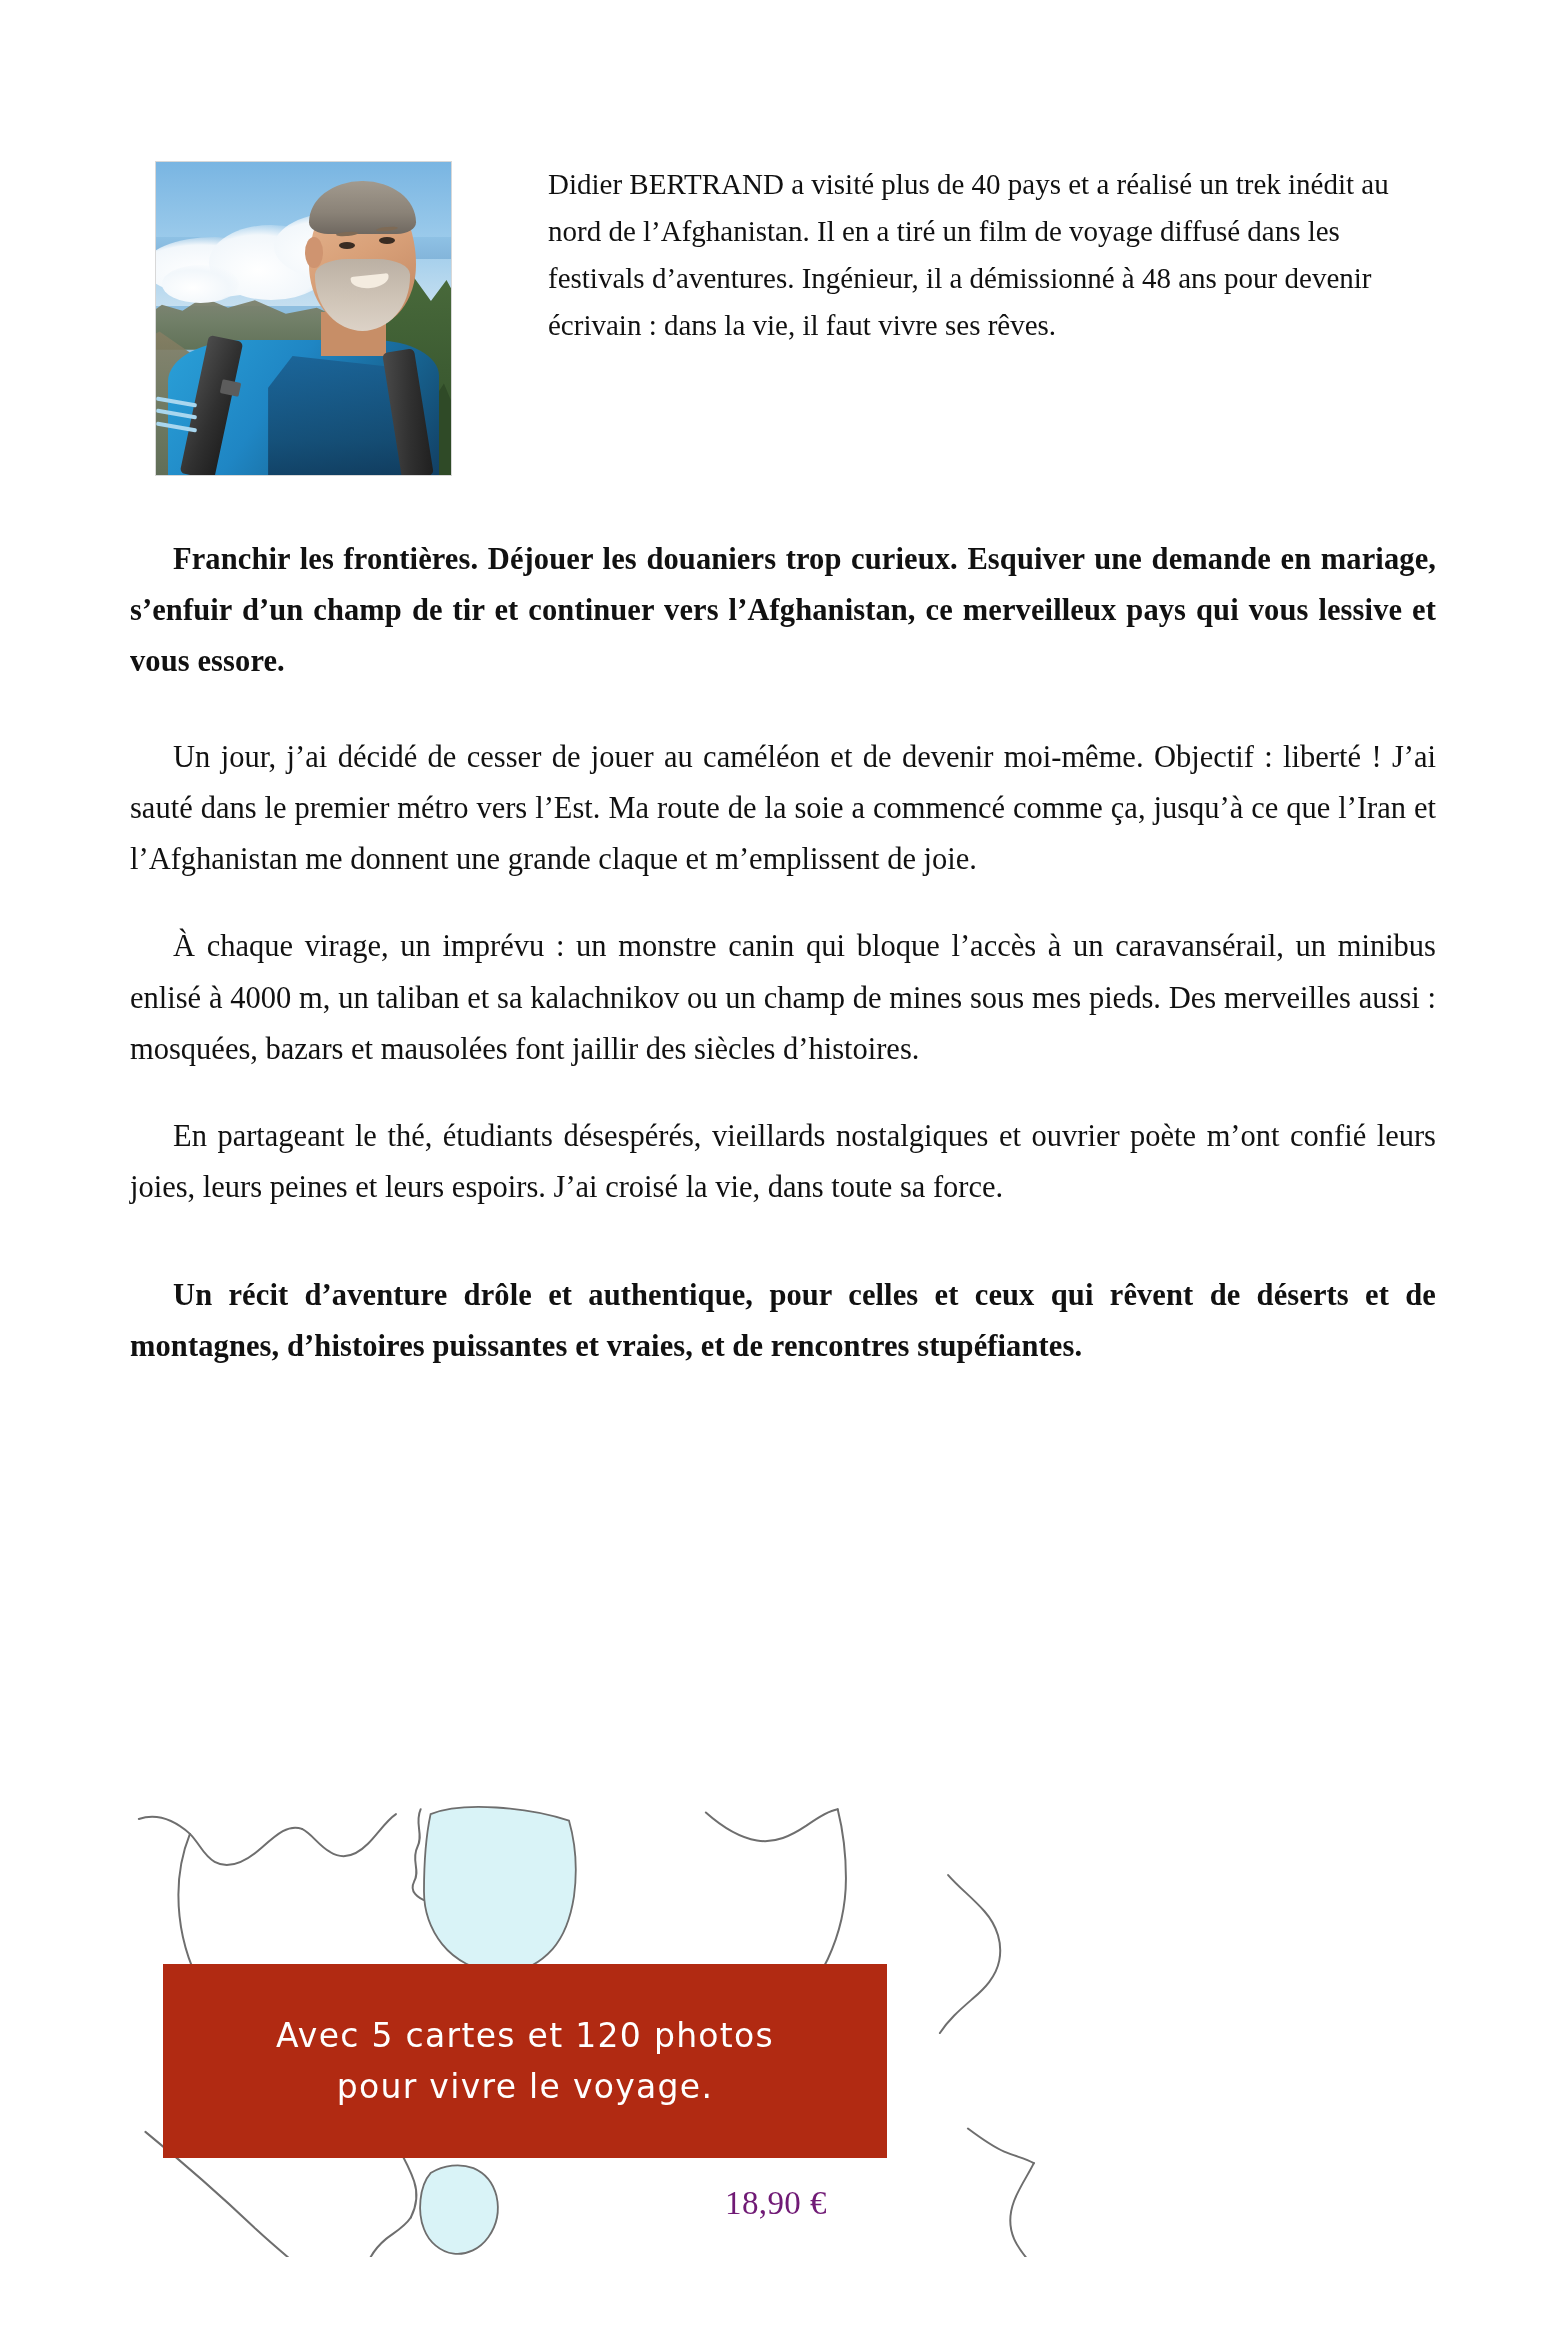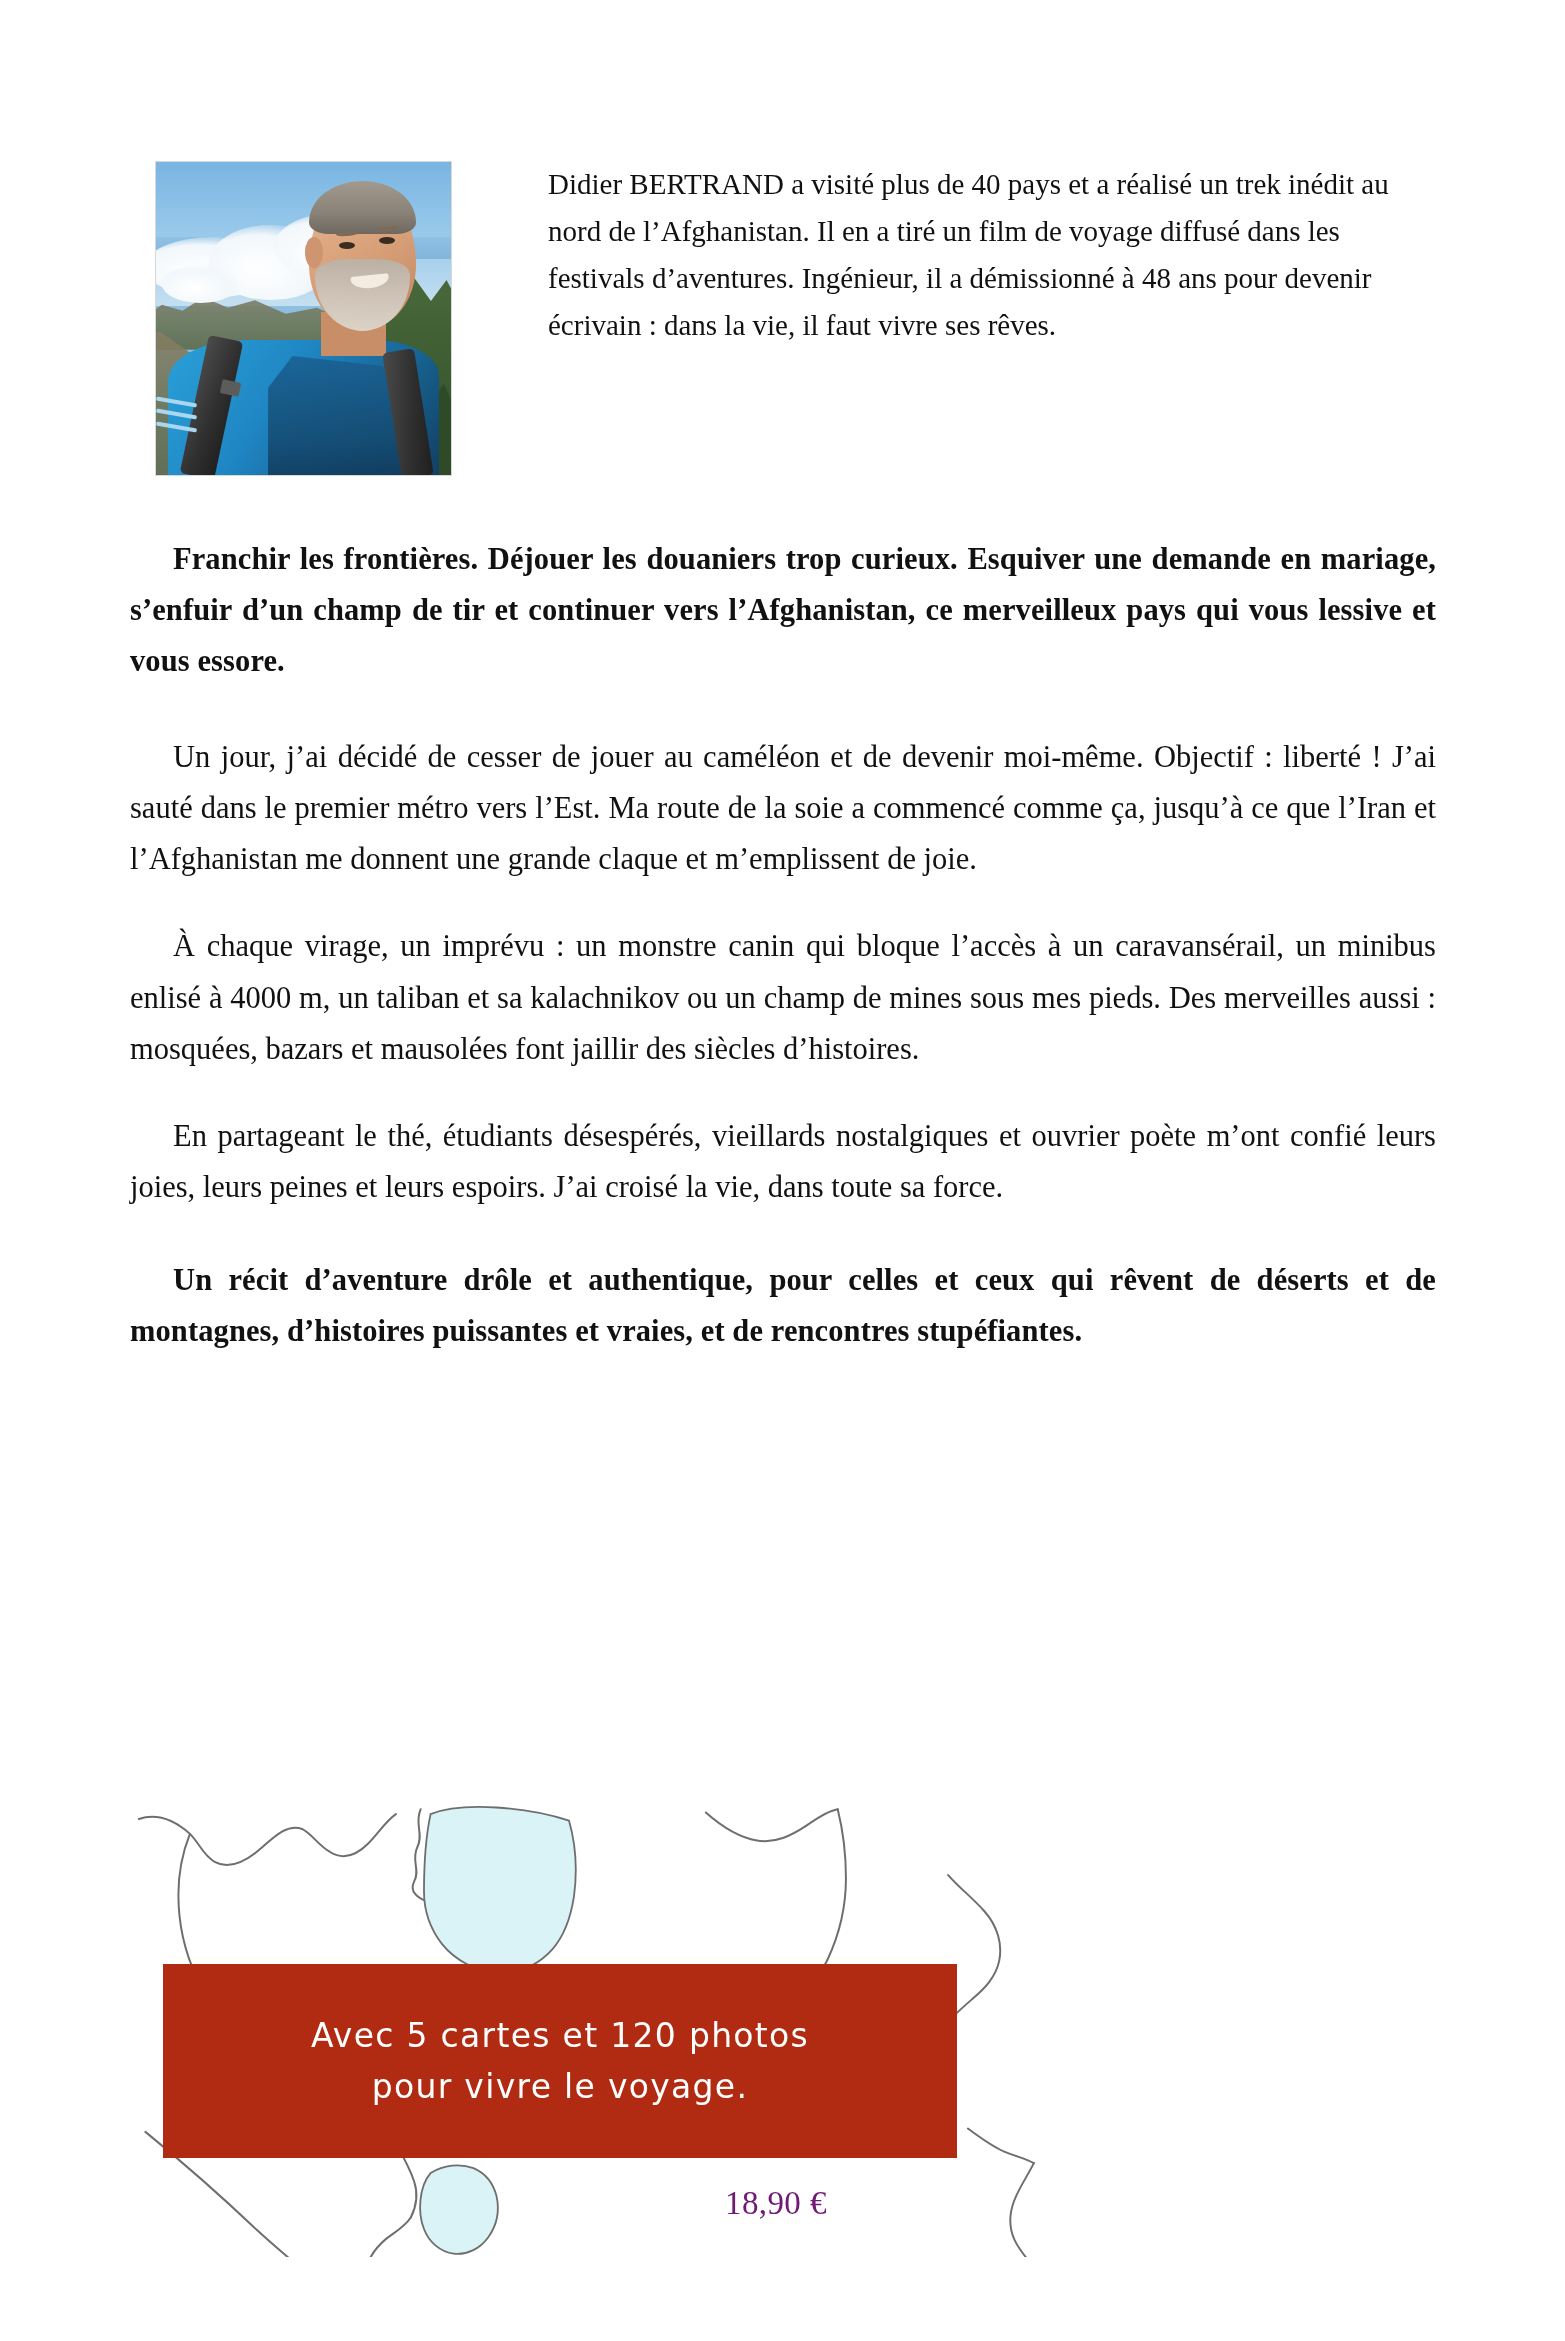--- a/index.html
+++ b/index.html
@@ -194,37 +194,37 @@
     text-indent: 43px;
     color: #111;
   }
   p.para.lead,
   p.para.closing {
     font-weight: bold;
     letter-spacing: 0.1px;
   }
   p.para.lead { margin-bottom: 44px; }
   p.para.body { margin-bottom: 36px; }
-  p.para.closing { margin-top: 41px; margin-bottom: 0; }
+  p.para.closing { margin-top: 56px; margin-bottom: 0; }
 
   
   .map-area {
     position: absolute;
     left: 124px;
     top: 1796px;
     width: 956px;
     height: 461px;
   }
   .map-svg { position: absolute; inset: 0; width: 100%; height: 100%; }
 
   .promo-banner {
     position: absolute;
     left: 163px;
     top: 1964px;
-    width: 794px;
+    width: 724px;
     height: 194px;
     background: #b12a12;
     display: flex;
     flex-direction: column;
     align-items: center;
     justify-content: center;
     gap: 13px;
   }
   .promo-line {
     color: #ffffff;

